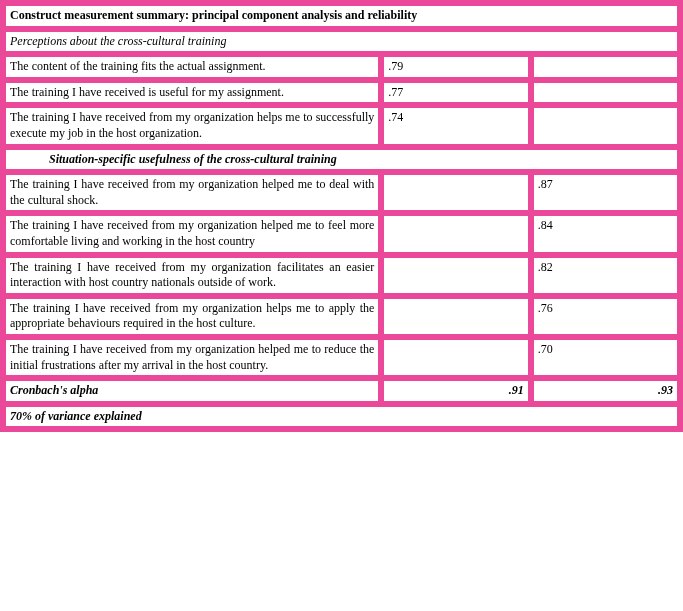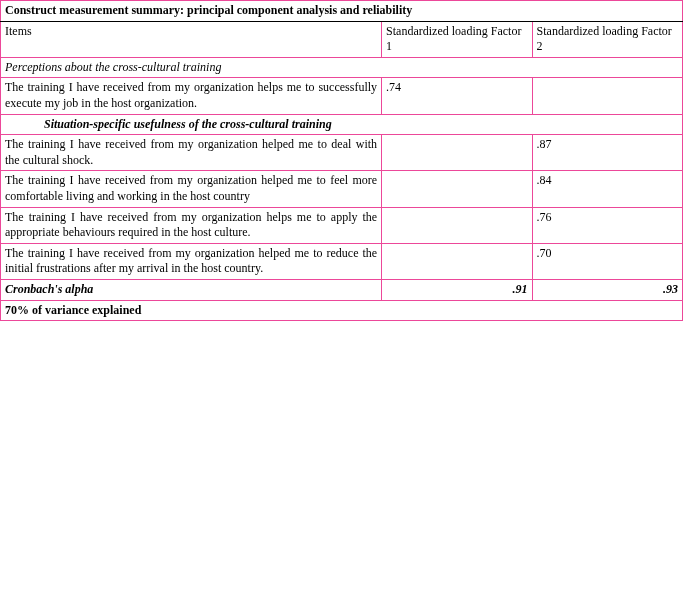--- a/index.html
+++ b/index.html
@@ -13,21 +13,21 @@
       background: #fff;
       color: #000;
       width: 683px;
     }
     table {
       width: 100%;
       border-collapse: collapse;
       border: 1px solid #000;
     }
     td, th {
-      border: 1px solid #ec4899;
+      border: 6px solid #ec4899;
       padding: 2px 4px;
       vertical-align: top;
       line-height: 1.3;
     }
     .title-row td {
       font-weight: bold;
       font-size: 12px;
       border-bottom: 1px solid #000;
     }
     .header-row th {
@@ -48,20 +48,21 @@
     .value-cell {
       text-align: right;
       white-space: nowrap;
     }
     .cronbach-row td {
       font-style: italic;
       font-weight: bold;
       margin-top: 18px;
     }
     .variance-row td {
+      font-style: italic;
       font-weight: bold;
     }
     .col-items {
       width: 380px;
     }
     .col-f1 {
       width: 150px;
     }
     .col-f2 {
       width: 150px;
@@ -73,49 +74,59 @@
 <table>
   <colgroup>
     <col class="col-items">
     <col class="col-f1">
     <col class="col-f2">
   </colgroup>
   <tbody>
       <tr class="title-row">
     <td colspan="3">Construct measurement summary: principal component analysis and reliability</td>
   </tr>
-  <tr class="header-row">
-    <th>Items</th>
-    <th>Standardized loading Factor 1</th>
-    <th>Standardized loading Factor 2</th>
-  </tr>
 
   <tr class="section-header">
     <td colspan="3"><span>Perceptions about the cross-cultural training</span></td>
   </tr>
 
+  <tr class="item-row">
+    <td>The content of the training fits the actual assignment.</td>
+    <td class="value-cell">.79</td>
+    <td class="value-cell"></td>
+  </tr>
+  <tr class="item-row">
+    <td>The training I have received is useful for my assignment.</td>
+    <td class="value-cell">.77</td>
+    <td class="value-cell"></td>
+  </tr>
   <tr class="item-row">
     <td>The training I have received from my organization helps me to successfully execute my job in the host organization.</td>
     <td class="value-cell">.74</td>
     <td class="value-cell"></td>
   </tr>
 
   <tr class="section-header">
     <td colspan="3" style="text-align:justify; font-weight:bold; font-style:italic;padding-left:43px;"><span>Situation-specific usefulness of the cross-cultural training</span></td>
   </tr>
 
   <tr class="item-row">
     <td>The training I have received from my organization helped me to deal with the cultural shock.</td>
     <td class="value-cell"></td>
     <td class="value-cell">.87</td>
   </tr>
   <tr class="item-row">
     <td>The training I have received from my organization helped me to feel more comfortable living and working in the host country</td>
     <td class="value-cell"></td>
     <td class="value-cell">.84</td>
+  </tr>
+  <tr class="item-row">
+    <td>The training I have received from my organization facilitates an easier interaction with host country nationals outside of work.</td>
+    <td class="value-cell"></td>
+    <td class="value-cell">.82</td>
   </tr>
   <tr class="item-row">
     <td>The training I have received from my organization helps me to apply the appropriate behaviours required in the host culture.</td>
     <td class="value-cell"></td>
     <td class="value-cell">.76</td>
   </tr>
   <tr class="item-row">
     <td>The training I have received from my organization helped me to reduce the initial frustrations after my arrival in the host country.</td>
     <td class="value-cell"></td>
     <td class="value-cell">.70</td>

